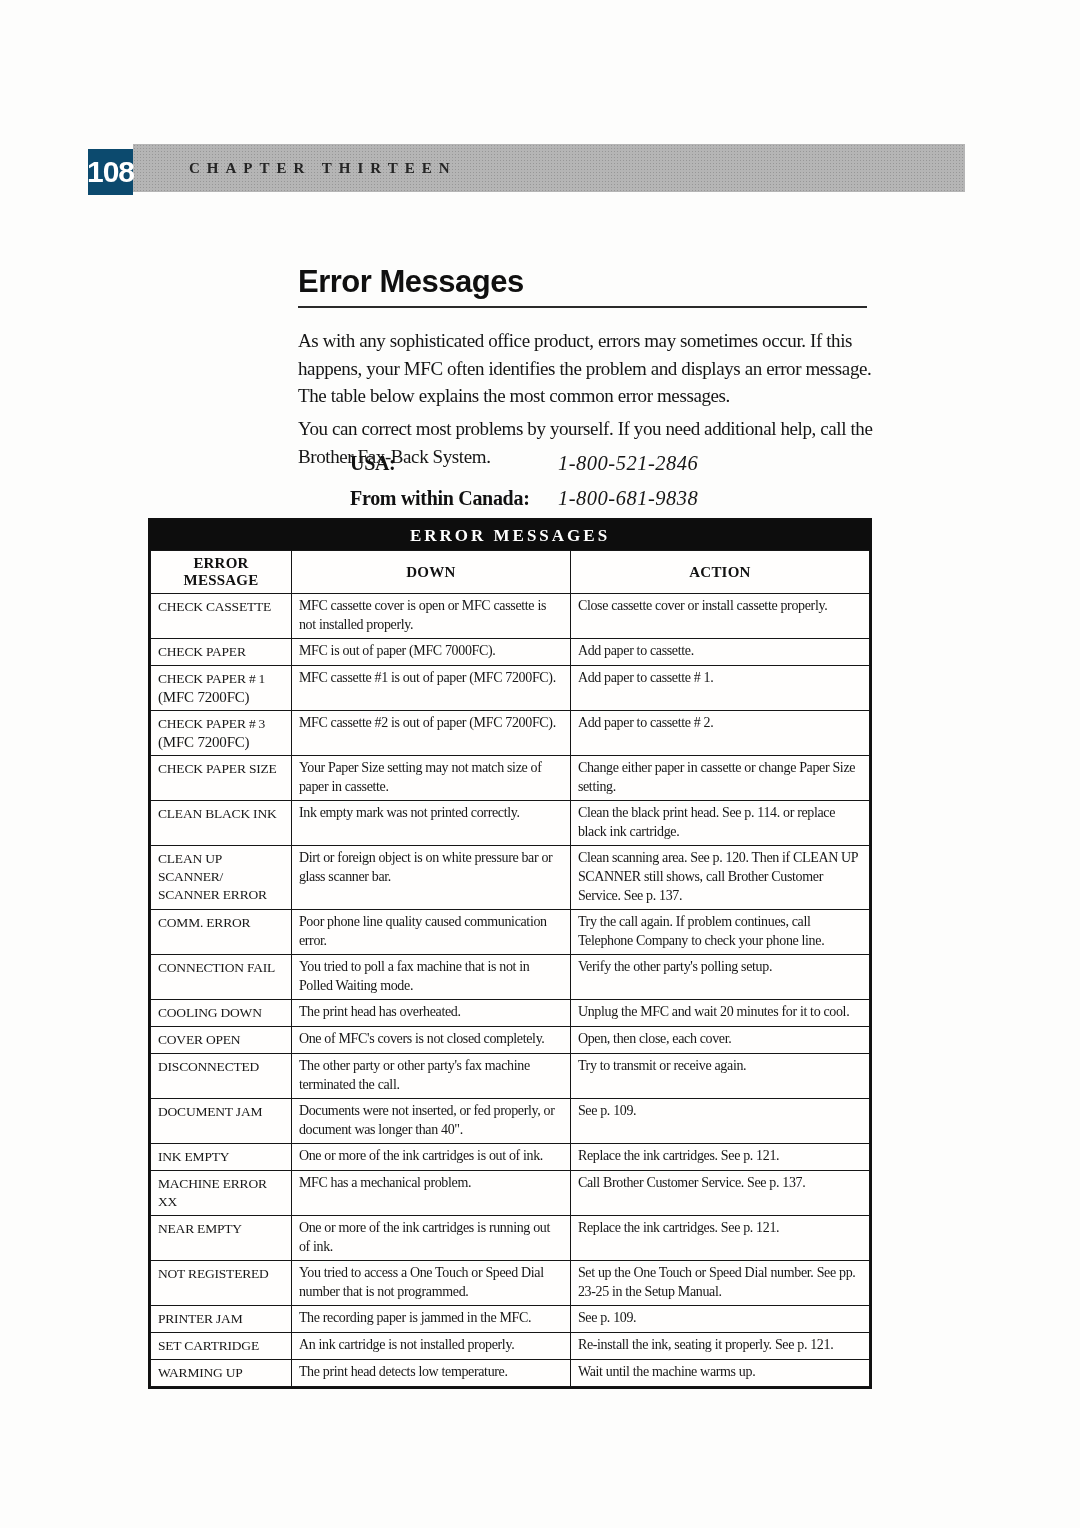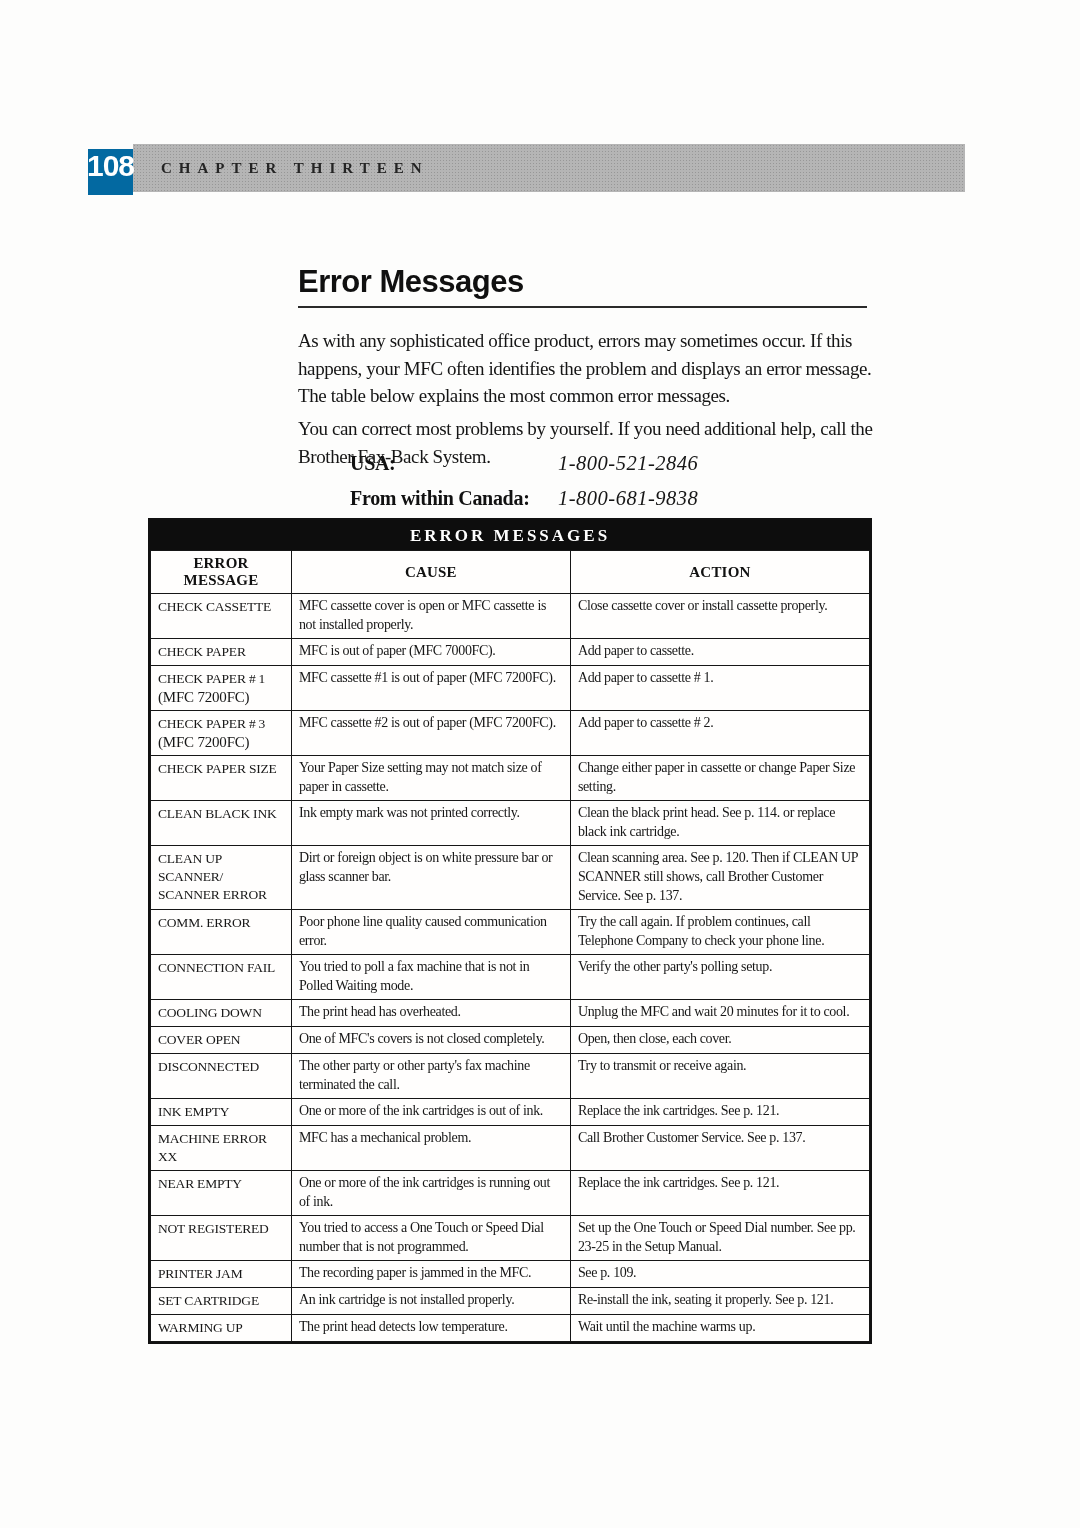--- a/index.html
+++ b/index.html
@@ -9,28 +9,28 @@
   }
   
   .chapter-bar{
     position:absolute;left:133px;top:144px;width:832px;height:48px;
     background-color:#b5b5b5;
     background-image:radial-gradient(#979797 0.8px, transparent 0.9px);
     background-size:3px 3px;
     display:flex;align-items:center;
   }
   .chapter-label{
-    margin-left:28px;font-size:15px;font-weight:600;letter-spacing:7px;color:#242424;
+    margin-left:56px;font-size:15px;font-weight:600;letter-spacing:7px;color:#242424;
     white-space:nowrap;
     text-align:center;
   }
   .page-num{
-    position:absolute;left:88px;top:149px;width:45px;height:46px;background:#0369a1;
+    position:absolute;left:88px;top:149px;width:45px;height:46px;background:#0c4a6e;
     color:#ffffff;font-family:"Liberation Sans", sans-serif;font-weight:700;font-size:30px;
-    display:flex;align-items:flex-start;justify-content:center;letter-spacing:-1px;
+    display:flex;align-items:center;justify-content:center;letter-spacing:-1px;
   }
   
   .section-title{
     position:absolute;left:298px;top:264px;width:569px;
     font-family:"Liberation Sans", sans-serif;font-weight:800;font-size:31px;
     letter-spacing:-0.5px;color:#101010;padding-bottom:6px;border-bottom:2.5px solid #2a2a2a;
   }
   .para{
     position:absolute;left:298px;width:580px;font-size:19px;line-height:27.5px;
     letter-spacing:-0.4px;color:#151515;
@@ -98,21 +98,21 @@
     <div class="etable-title">ERROR MESSAGES</div>
     <table class="etable">
       <colgroup>
           <col class="c1">
           <col class="c2">
           <col class="c3">
         </colgroup>
       <thead>
         <tr>
           <th>ERROR MESSAGE</th>
-          <th>CAUSE</th>
+          <th>DOWN</th>
           <th>ACTION</th>
         </tr>
       </thead>
       <tbody>
   <tr>
     <td class="err-cell">
       <div class="err-text">CHECK CASSETTE</div>
       <div class="err-sub"></div>
     </td>
     <td class="cause-cell">MFC cassette cover is open or MFC cassette is not installed properly.</td>
@@ -211,20 +211,28 @@
 
   <tr>
     <td class="err-cell">
       <div class="err-text">DISCONNECTED</div>
       <div class="err-sub"></div>
     </td>
     <td class="cause-cell">The other party or other party's fax machine terminated the call.</td>
     <td class="action-cell">Try to transmit or receive again.</td>
   </tr>
 
+  <tr>
+    <td class="err-cell">
+      <div class="err-text">DOCUMENT JAM</div>
+      <div class="err-sub"></div>
+    </td>
+    <td class="cause-cell">Documents were not inserted, or fed properly, or document was longer than 40".</td>
+    <td class="action-cell">See p. 109.</td>
+  </tr>
 
   <tr>
     <td class="err-cell">
       <div class="err-text">INK EMPTY</div>
       <div class="err-sub"></div>
     </td>
     <td class="cause-cell">One or more of the ink cartridges is out of ink.</td>
     <td class="action-cell">Replace the ink cartridges. See p. 121.</td>
   </tr>
 

